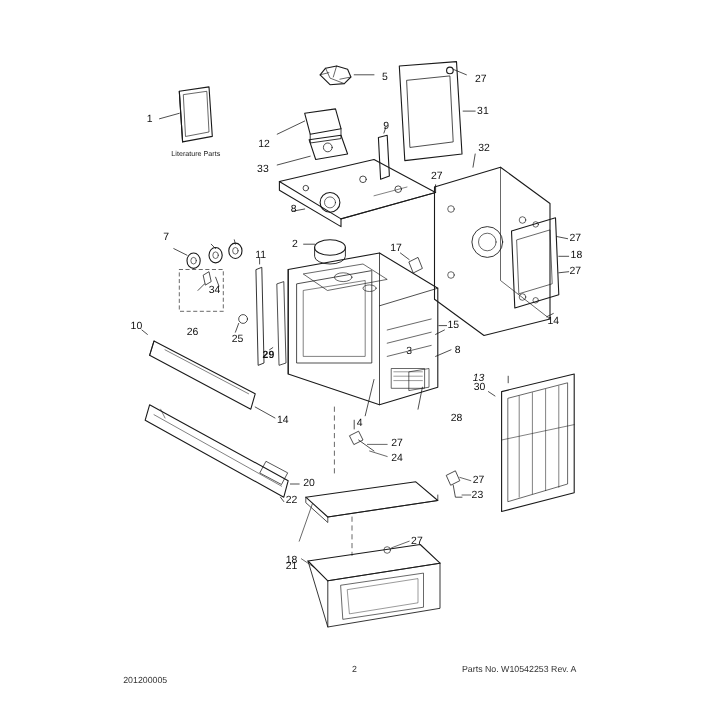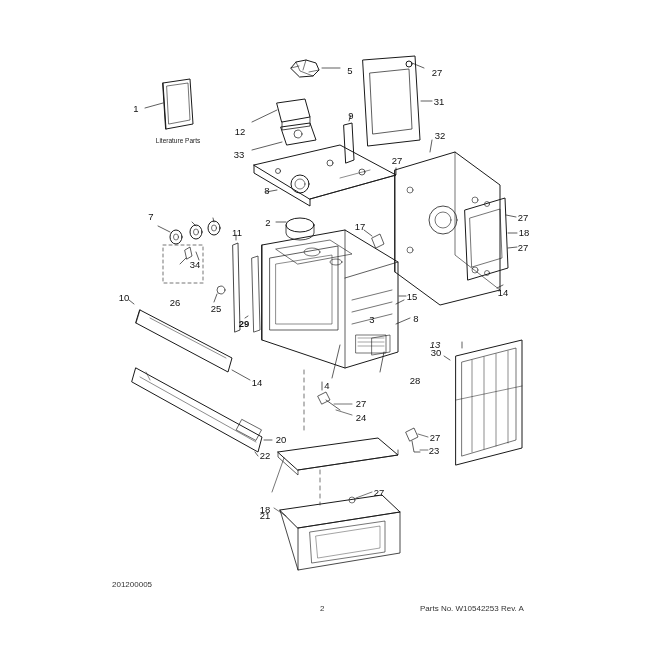--- a/index.html
+++ b/index.html
@@ -39,21 +39,21 @@
     white-space: nowrap;
     transform: translate(-50%, -50%);
   }
   .footer-text {
     position: absolute;
     font-size: 8px;
     color: #333333;
     font-family: "Liberation Sans", sans-serif;
     white-space: nowrap;
   }
-  #footer-left  { left: 112px; top: 580px; text-align: center; }
+  #footer-left  { left: 112px; top: 614px; text-align: center; }
   #footer-center{ left: 320px; top: 604px; }
   #footer-right { left: 420px; top: 604px; }
   .lit-label {
     position: absolute;
     font-size: 6.5px;
     color: #222;
     white-space: nowrap;
     transform: translate(-50%, -50%);
   }
 </style>

